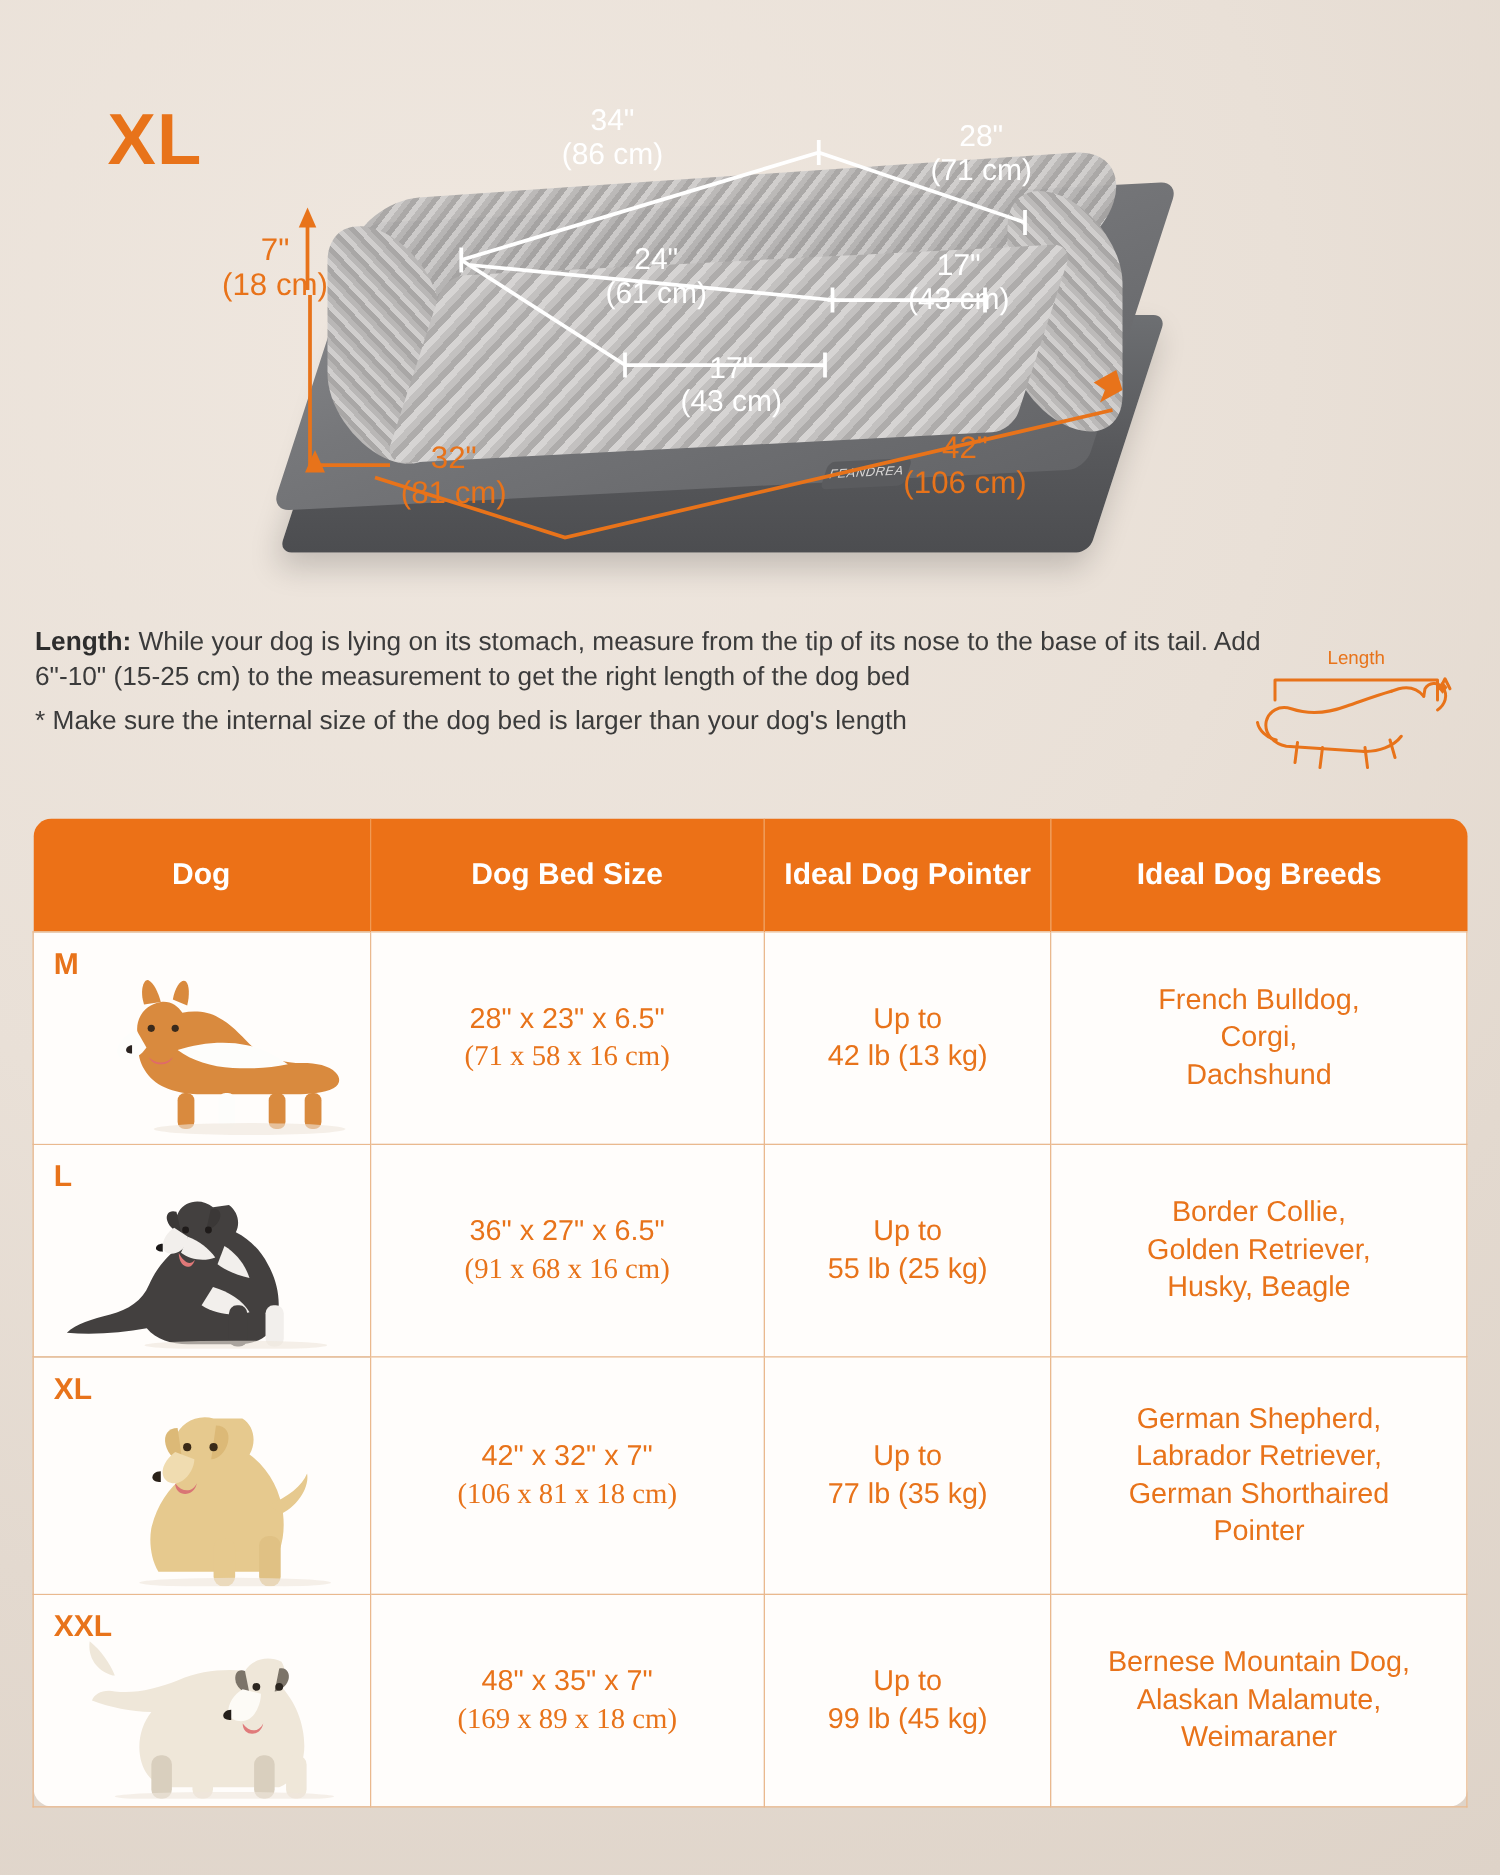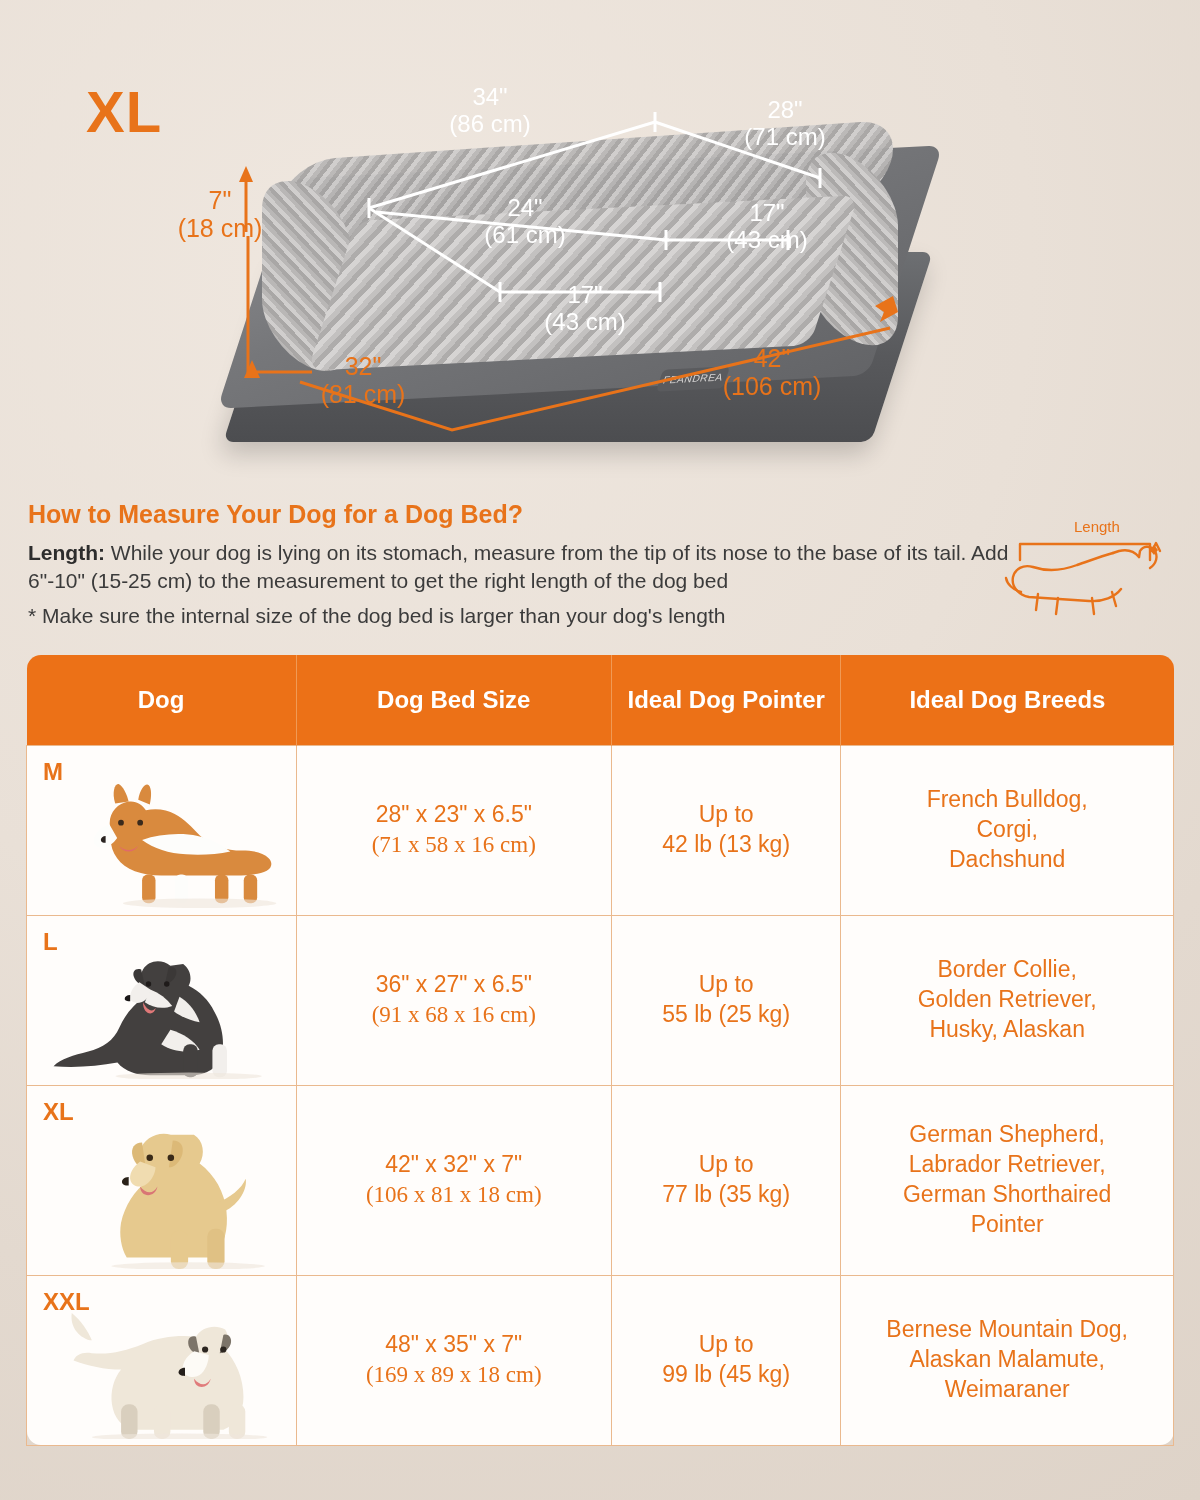--- a/index.html
+++ b/index.html
@@ -85,21 +85,21 @@
   .howto h2 {
     margin:0 0 10px 0; font-size:25px; color:#e8731a; font-weight:bold;
   }
   .howto p {
     margin:0; font-size:21px; line-height:1.35; color:#3b3b3b;
   }
   .howto .lead { font-weight:bold; color:#2d2d2d; }
   .howto .note { margin-top:6px; }
   .dogicon { position:absolute; left:1000px; top:520px; width:180px; height:110px; }
   .dogicon .len {
-    position:absolute; left:62px; top:-2px; font-size:15px; color:#e8731a;margin-left:12px;
+    position:absolute; left:62px; top:-2px; font-size:15px; color:#e8731a;
   }
   
   .table { position:absolute; left:26px; top:655px; width:1148px; }
   table { border-collapse:collapse; width:100%; table-layout:fixed; }
   thead th {
     background:#ec7117; color:#fff; font-size:24px; font-weight:bold;
     height:90px; vertical-align:middle; text-align:center;
     border-right:1px solid #f09a55;
   }
   thead th:last-child { border-right:none; }
@@ -216,21 +216,20 @@
         <span>(81 cm)</span>
       </div>
       <div class="m-label" style="left:672px; top:344px; width:200px;">
         <span>42"</span><br>
         <span>(106 cm)</span>
       </div>
     </div>
   </div>
 
   <div class="howto">
-    <h2>How to Measure Your Dog for a Dog Bed?</h2>
     <p>
       <span class="lead">Length:</span><span> While your dog is lying on its stomach, measure from the tip of its nose to the base of its tail. Add 6"-10" (15-25 cm) to the measurement to get the right length of the dog bed</span>
     </p>
     <p class="note">* Make sure the internal size of the dog bed is larger than your dog's length</p>
   </div>
 
   <div class="dogicon">
     <div class="len">Length</div>
     <svg width="180" height="110" viewBox="0 0 180 110">
       <g stroke="#e8731a" stroke-width="2.4" fill="none" stroke-linecap="round" stroke-linejoin="round">
@@ -328,21 +327,21 @@
           <td class="sizecell">
             <span>36" x 27" x 6.5"</span>
             <span class="l2">(91 x 68 x 16 cm)</span>
           </td>
           <td>
             <span>Up to</span><br>
             <span>55 lb (25 kg)</span>
           </td>
           <td class="breeds" style="white-space:pre-line">Border Collie,
 Golden Retriever,
-Husky, Alaskan</td>
+Husky, Beagle</td>
         </tr>
 
         <tr>
           <td class="dogcell" style="height:190px">
             <span class="tag">XL</span>
             <div class="art">
               <svg width="100%" height="100%" viewBox="0 0 280 160" preserveAspectRatio="xMidYMax meet">
                 <g>
                   <path d="M150 20 c-14 -4 -28 4 -32 16 c-4 12 0 24 8 32 c-14 10 -24 26 -28 44 c-2 12 0 26 6 36 l90 0 c12 -12 16 -30 14 -48 c-2 -20 -12 -38 -28 -50 c6 -10 4 -24 -6 -30 z" fill="#e6c98e"></path>
                   <path d="M120 28 c-8 0 -12 6 -10 14 c2 8 8 14 14 14z" fill="#dcb977"></path>

